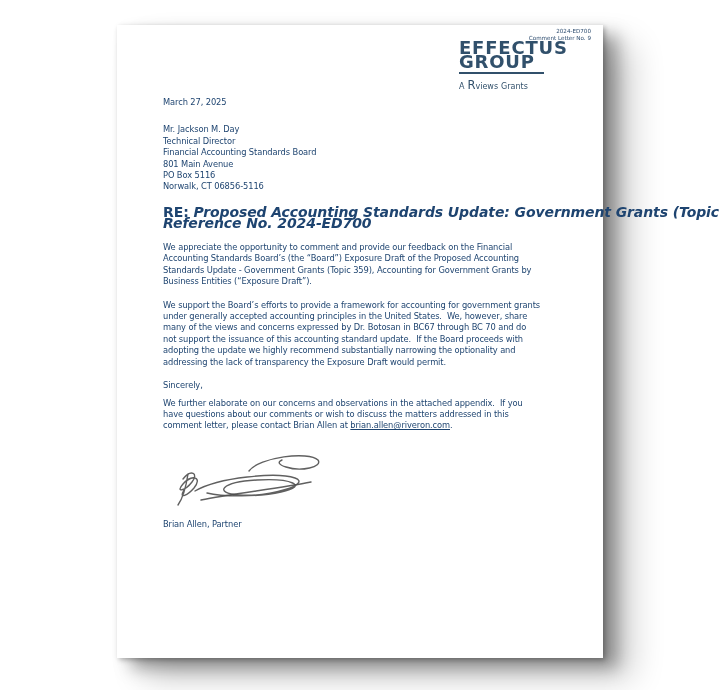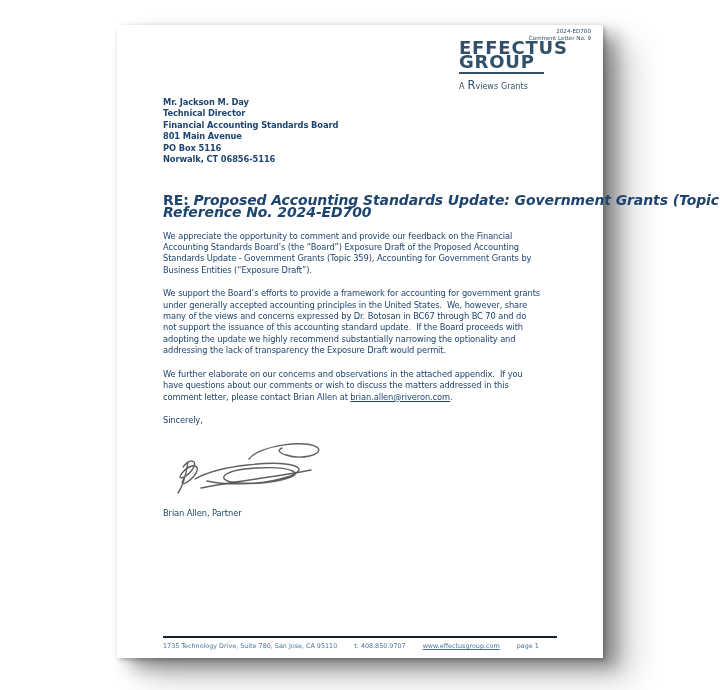--- a/index.html
+++ b/index.html
@@ -44,21 +44,21 @@
   .tagline .big{ font-size:11.5px; }
   .tagline .sp{ display:inline-block; width:3px; }
   
   .content{
     position:absolute; left:46px; top:72px; width:406px;
     color:#1e4470;
     font-size:8.3px; line-height:11.4px; letter-spacing:-0.1px;
   }
   .block{ white-space:pre; margin:0 0 12px 0; }
   .date{ margin-bottom:16px; }
-  .address{ margin-bottom:30px;font-weight:bold; }
+  .address{ margin-bottom:14px; }
   .subject{ font-weight:bold; margin-bottom:12px; font-size:14px; line-height:11.6px;}
   .subject .it{ font-style:italic; }
   .salutation{ margin-bottom:12px; }
   .para a{
     color:#1e4470; text-decoration:underline; cursor:pointer;
   }
   .closing{ margin-bottom:6px; }
   .sig{ margin:2px 0 8px -2px; }
   .sig svg path{ fill:none; stroke:#4f4f4f; stroke-width:1.4; stroke-linecap:round; opacity:0.9; }
   .signer{ margin-bottom:11px; }
@@ -85,20 +85,21 @@
   </div>
 
   <div class="logo">
     <div class="wordmark">EFFECTUS
 GROUP</div>
     <div class="logo-divider"></div>
     <div class="tagline"><span>A</span><span class="sp"></span><span class="big">R</span><span>views</span><span class="sp"></span><span>Grants</span></div>
   </div>
 
   <div class="content">
+    <div class="block date">March 27, 2025</div>
 
     <div class="block address">Mr. Jackson M. Day
 Technical Director
 Financial Accounting Standards Board
 801 Main Avenue
 PO Box 5116
 Norwalk, CT 06856-5116</div>
 
     <div class="block subject"><span>RE: </span><span class="it">Proposed Accounting Standards Update: Government Grants (Topic 832), File
 Reference No. 2024-ED700</span></div>
@@ -109,38 +110,32 @@
 Standards Update - Government Grants (Topic 359), Accounting for Government Grants by
 Business Entities (“Exposure Draft”).</div>
 
     <div class="block para">We support the Board’s efforts to provide a framework for accounting for government grants
 under generally accepted accounting principles in the United States.  We, however, share
 many of the views and concerns expressed by Dr. Botosan in BC67 through BC 70 and do
 not support the issuance of this accounting standard update.  If the Board proceeds with
 adopting the update we highly recommend substantially narrowing the optionality and
 addressing the lack of transparency the Exposure Draft would permit.</div>
 
+    <div class="block closing">Sincerely,</div>
+
     <div class="block para"><span>We further elaborate on our concerns and observations in the attached appendix.  If you
 have questions about our comments or wish to discuss the matters addressed in this
 comment letter, please contact Brian Allen at </span><a>brian.allen@riveron.com</a><span>.</span></div>
-
-    <div class="block closing">Sincerely,</div>
 
     <div class="sig">
       <svg width="170" height="64" viewBox="0 0 170 64" aria-hidden="true">
         <path d="M88,27 C98,13 148,7 157,16 C162,23 140,28 125,23 C118,21 116,18 121,16"></path>
         <path d="M22,35 C30,25 38,29 31,38 C24,47 14,49 22,40 C31,30 42,33 33,44 C27,51 17,56 23,46 M27,30 C25,43 22,54 17,61"></path>
         <path d="M34,47 C58,33 116,28 134,34 C151,40 110,53 78,51 C52,49 60,38 96,36 C130,34 149,42 120,48 C98,53 62,53 46,49"></path>
         <path d="M40,56 C70,50 120,44 150,38"></path>
       </svg>
     </div>
 
     <div class="block signer">Brian Allen, Partner</div>
   </div>
 
-  <div class="footer">
-    <span class="item">1735 Technology Drive, Suite 780, San Jose, CA 95110</span>
-    <span class="item">t: 408.850.9707</span>
-    <span class="item"><a>www.effectusgroup.com</a></span>
-    <span class="item">page 1</span>
-  </div>
 
 </div>
 
 </body></html>

